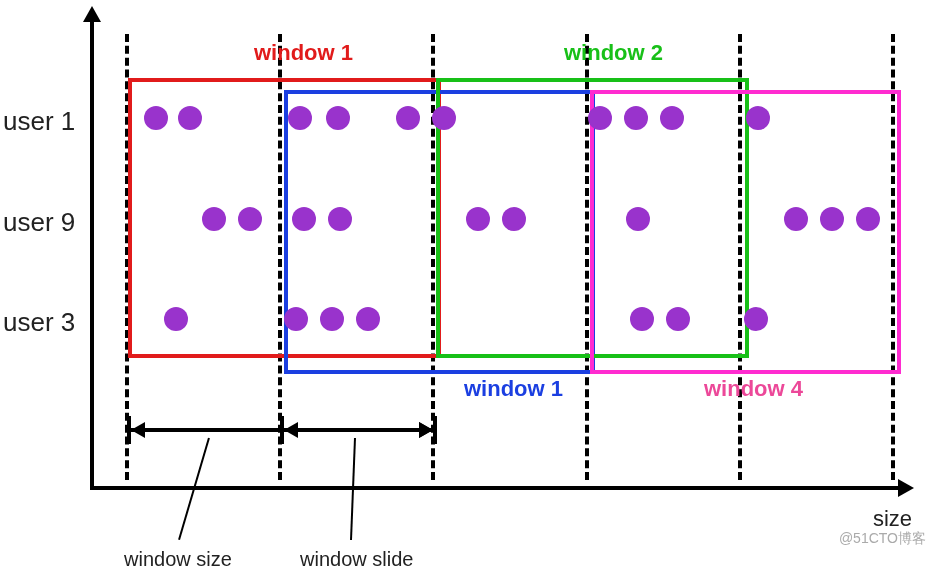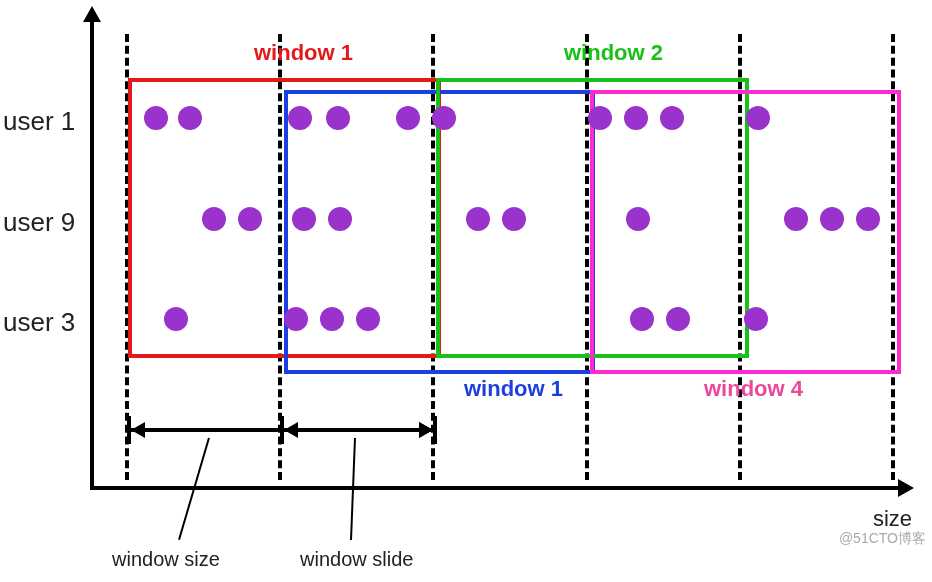--- a/index.html
+++ b/index.html
@@ -201,21 +201,21 @@
 
   <div class="xaxis-label">size</div>
 
   <div id="spans">
       <div class="span-cap" style="left: 127px; top: 416px; height: 28px;"></div>
       <div class="span-cap" style="left: 433px; top: 416px; height: 28px;"></div>
       <div class="span-line" style="left: 131px; top: 428px; width: 302px;"></div>
       <div class="arrow-left" style="left: 131px; top: 422px;"></div>
       <div class="arrow-right" style="left: 419px; top: 422px;"></div>
       <div class="leader" style="left: 180px; top: 540px; height: 106.32px; transform: rotate(-163.61deg);"></div>
-      <div class="footlabel" style="left: 112px; top: 548px;">window size</div>
+      <div class="footlabel" style="left: 124px; top: 548px;">window size</div>
       <div class="span-cap" style="left: 280px; top: 416px; height: 28px;"></div>
       <div class="span-cap" style="left: 433px; top: 416px; height: 28px;"></div>
       <div class="span-line" style="left: 284px; top: 428px; width: 149px;"></div>
       <div class="arrow-left" style="left: 284px; top: 422px;"></div>
       <div class="arrow-right" style="left: 419px; top: 422px;"></div>
       <div class="leader" style="left: 352px; top: 540px; height: 102.078px; transform: rotate(-177.754deg);"></div>
       <div class="footlabel" style="left: 300px; top: 548px; text-align: right;">window slide</div>
     </div>
 
   <div class="watermark">@51CTO博客</div>

